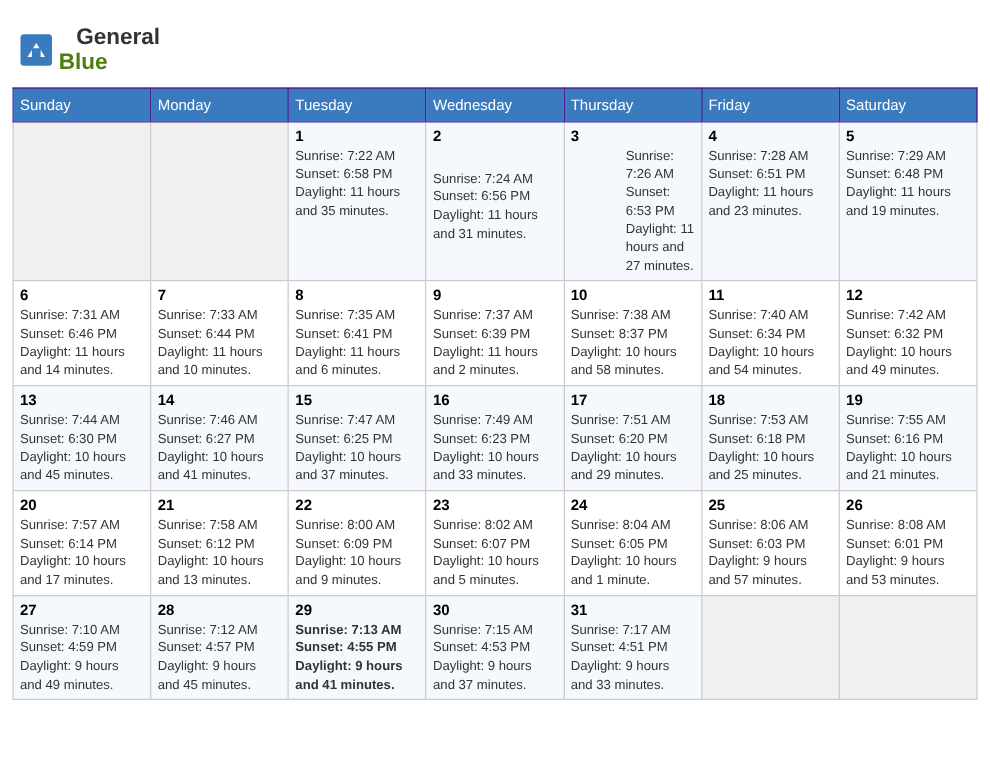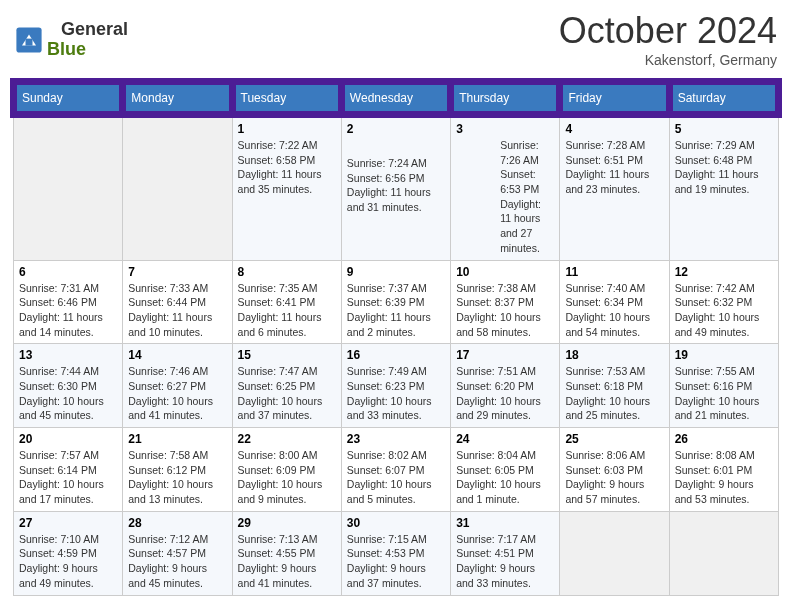--- a/index.html
+++ b/index.html
@@ -51,21 +51,21 @@
       border-collapse: collapse;
       font-size: 11px;
     }
     thead tr th {
       background-color: #3a7abf;
       color: #fff;
       padding: 6px 5px;
       text-align: left;
       font-size: 12px;
       font-weight: normal;
-      border: 7px solid #4c1d95;
+      border: 1px solid #4c1d95;
     }
     tbody tr td {
       border: 1px solid #ccc;
       vertical-align: top;
       padding: 4px 5px;
       min-height: 70px;
       width: 14.28%;
     }
     tbody tr:nth-child(odd) td {
       background-color: #f5f8fc;
@@ -96,24 +96,20 @@
     <svg class="logo-icon" viewBox="0 0 40 40">
       <rect x="2" y="2" width="36" height="36" rx="4" fill="#3a7abf"></rect>
       <polygon points="10,28 20,12 30,28" fill="white"></polygon>
       <rect x="15" y="18" width="10" height="10" fill="#3a7abf"></rect>
     </svg>
     <div class="logo-text">
       <div class="logo-general">General</div>
       <div class="logo-blue">Blue</div>
     </div>
   </div>
-  <div class="title-block">
-    <div class="month-title">October 2024</div>
-    <div class="location">Kakenstorf, Germany</div>
-  </div>
 </div>
 
 <table>
   <thead>
     <tr id="header-row">
         <th>Sunday</th>
         <th>Monday</th>
         <th>Tuesday</th>
         <th>Wednesday</th>
         <th>Thursday</th>
@@ -296,21 +292,21 @@
 Daylight: 9 hours and 49 minutes.</div>
         </td>
         <td>
           <span class="day-num">28</span>
           <div class="cell-text" style="white-space: pre-line;">Sunrise: 7:12 AM
 Sunset: 4:57 PM
 Daylight: 9 hours and 45 minutes.</div>
         </td>
         <td>
           <span class="day-num">29</span>
-          <div class="cell-text" style="white-space: pre-line;">Sunrise: 7:13 AM
+          <div class="cell-text" style="white-space: pre-line; font-weight: bold;">Sunrise: 7:13 AM
 Sunset: 4:55 PM
 Daylight: 9 hours and 41 minutes.</div>
         </td>
         <td>
           <span class="day-num">30</span>
           <div class="cell-text" style="white-space: pre-line;">Sunrise: 7:15 AM
 Sunset: 4:53 PM
 Daylight: 9 hours and 37 minutes.</div>
         </td>
         <td>

